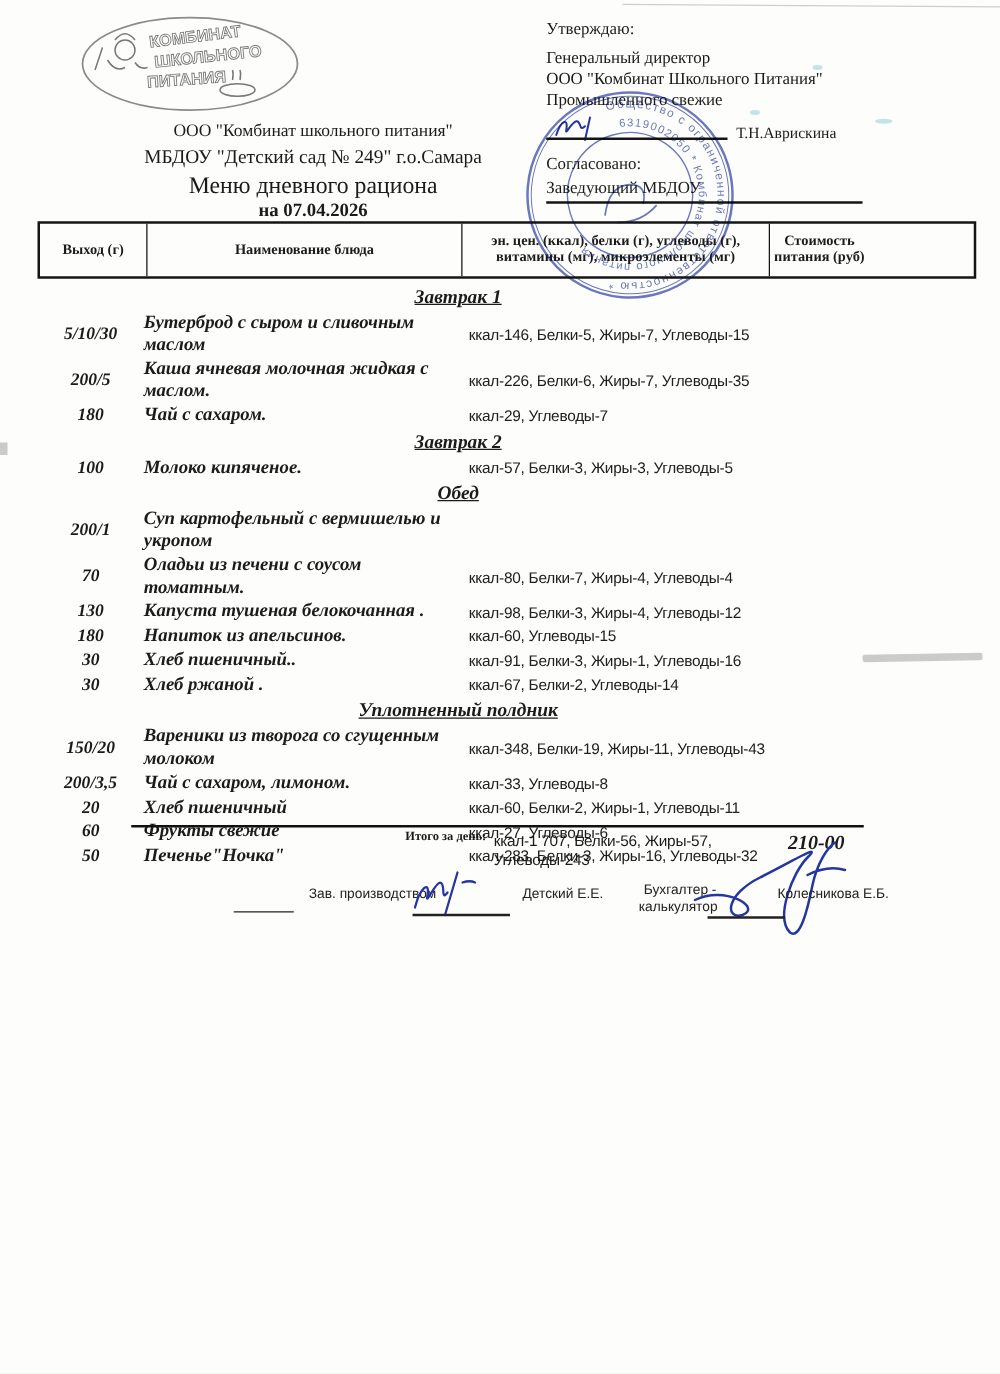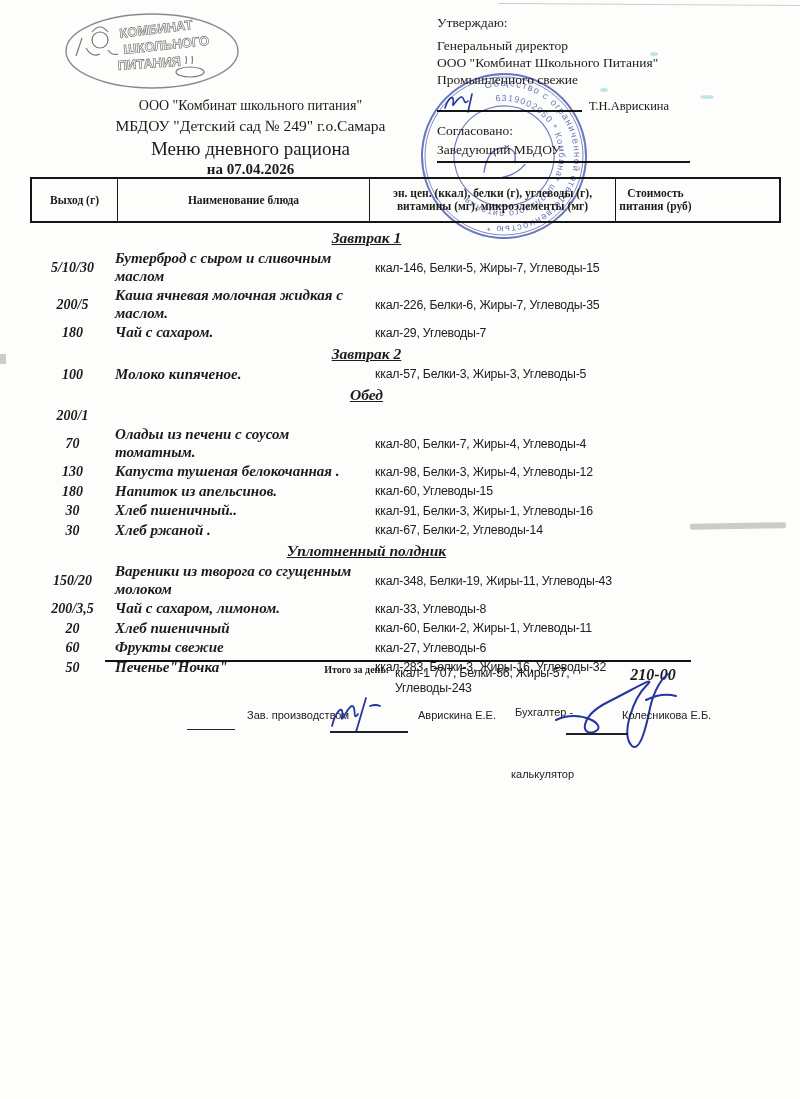--- a/index.html
+++ b/index.html
@@ -176,20 +176,21 @@
       </div>
       <div class="section-title"><span>Завтрак 2</span></div>
       <div class="menu-row">
         <div class="cell-out">100</div>
         <div class="cell-dish">Молоко  кипяченое.</div>
         <div class="cell-nutr">ккал-57, Белки-3, Жиры-3, Углеводы-5</div>
       </div>
       <div class="section-title"><span>Обед</span></div>
       <div class="menu-row">
         <div class="cell-out">200/1</div>
+        <div class="cell-dish">Суп картофельный с вермишелью и укропом</div>
       </div>
       <div class="menu-row">
         <div class="cell-out">70</div>
         <div class="cell-dish">Оладьи из печени с соусом  томатным.</div>
         <div class="cell-nutr">ккал-80, Белки-7, Жиры-4, Углеводы-4</div>
       </div>
       <div class="menu-row">
         <div class="cell-out">130</div>
         <div class="cell-dish">Капуста тушеная белокочанная .</div>
         <div class="cell-nutr">ккал-98, Белки-3, Жиры-4, Углеводы-12</div>
@@ -244,24 +245,24 @@
     <div class="total-cost">210-00</div>
   </div>
 
   <div class="sig-block">
     <span class="sig-line" style="left:157px;top:29px;width:48px;"></span>
     <span class="sig-item" style="left:217px;top:9px;">Зав. производством</span>
     <svg class="sig-svg" style="left:296px;top:-4px;" width="80" height="42" viewBox="0 0 80 42">
       <path d="M6,30 C10,14 18,8 16,20 C14,30 22,10 26,10 C31,10 26,26 32,18 M40,2 L30,36 M44,10 q6,-2 10,0" fill="none" stroke="#2636a0" stroke-width="1.8" stroke-linecap="round"></path>
     </svg>
     <span class="sig-line" style="left:300px;top:31px;width:78px;border-top-width:2px;"></span>
-    <span class="sig-item" style="left:388px;top:9px;">Аврискина Е.Е.</span>
+    <span class="sig-item" style="left:388px;top:9px;">Детский Е.Е.</span>
 
     <span class="sig-item" style="left:485px;top:6px;">Бухгалтер -</span>
-    <span class="sig-item" style="left:481px;top:20px;margin-top:48px;">калькулятор</span>
+    <span class="sig-item" style="left:481px;top:20px;">калькулятор</span>
     <svg class="sig-svg" style="left:520px;top:-28px;" width="170" height="80" viewBox="0 0 170 80">
       <path d="M6,48 C30,36 60,54 44,60 C30,64 30,44 58,30 C86,16 108,2 96,14 C84,26 70,62 82,74 C90,80 96,56 100,36 C104,18 112,6 118,2 M96,28 q16,-8 30,-4" fill="none" stroke="#2636a0" stroke-width="2" stroke-linecap="round"></path>
     </svg>
     <span class="sig-line" style="left:536px;top:33px;width:62px;border-top-width:2px;"></span>
     <span class="sig-item" style="left:592px;top:9px;">Колесникова Е.Б.</span>
   </div>
 
 </div>
 
 </body></html>

